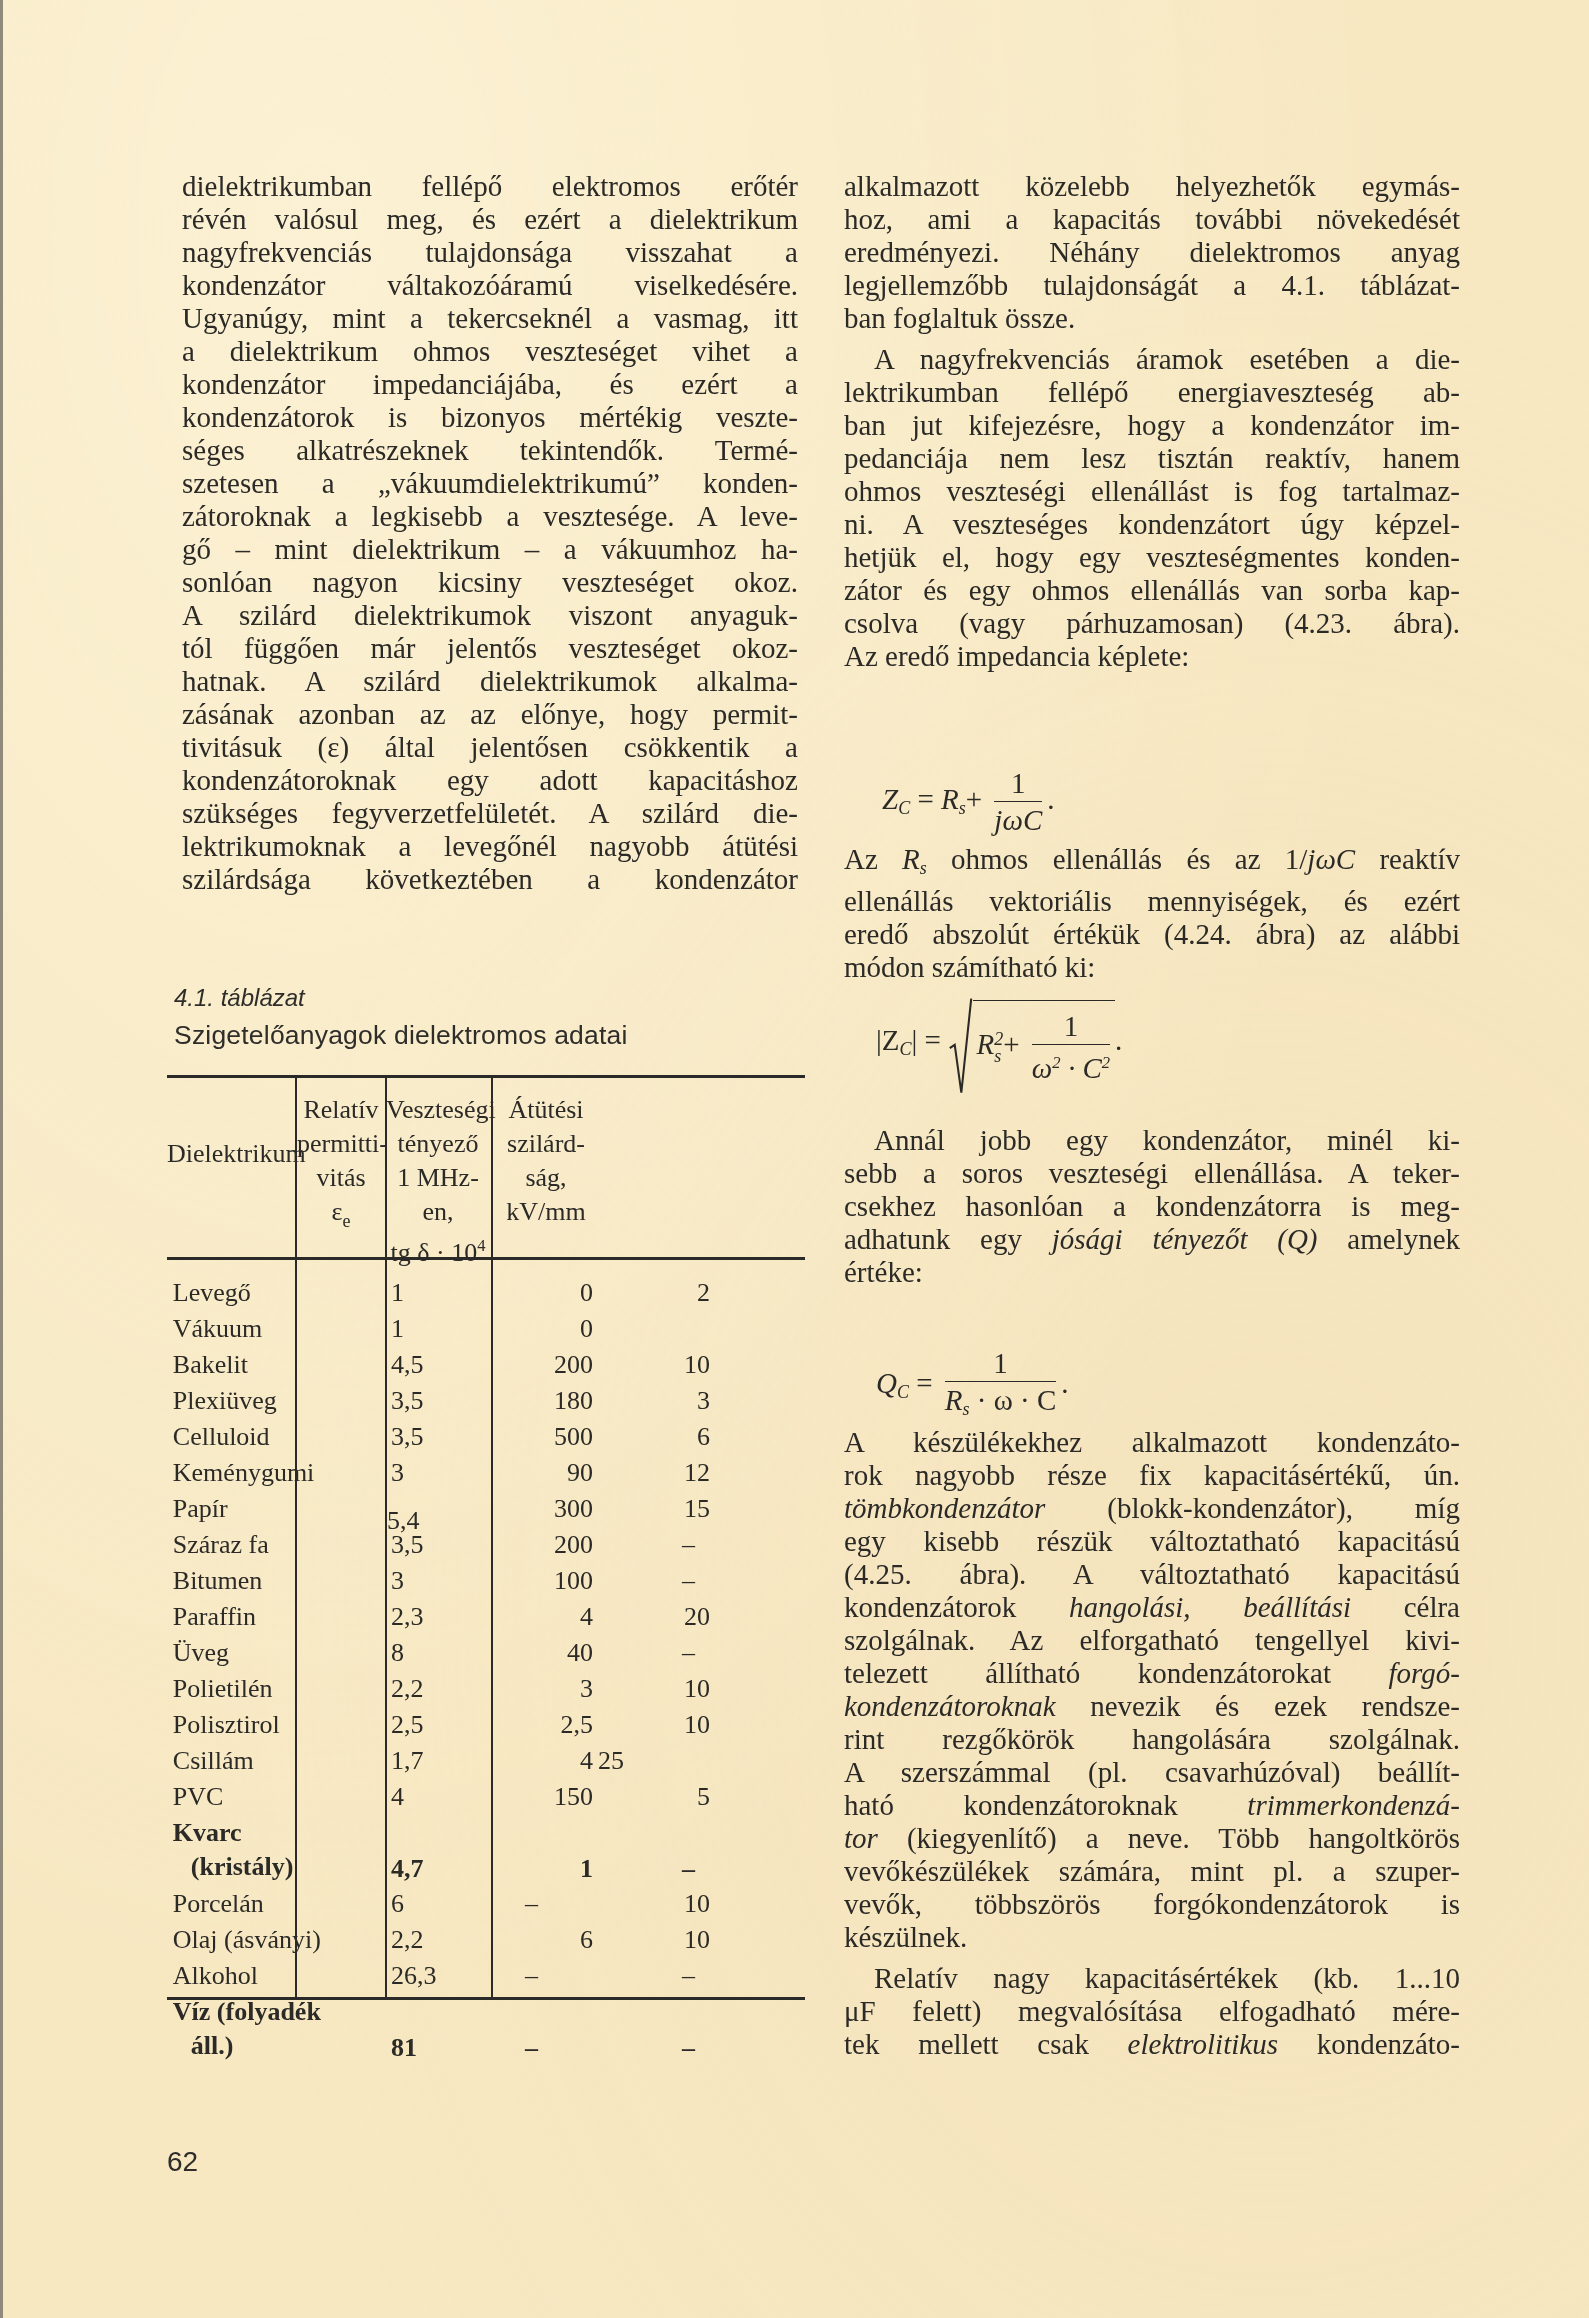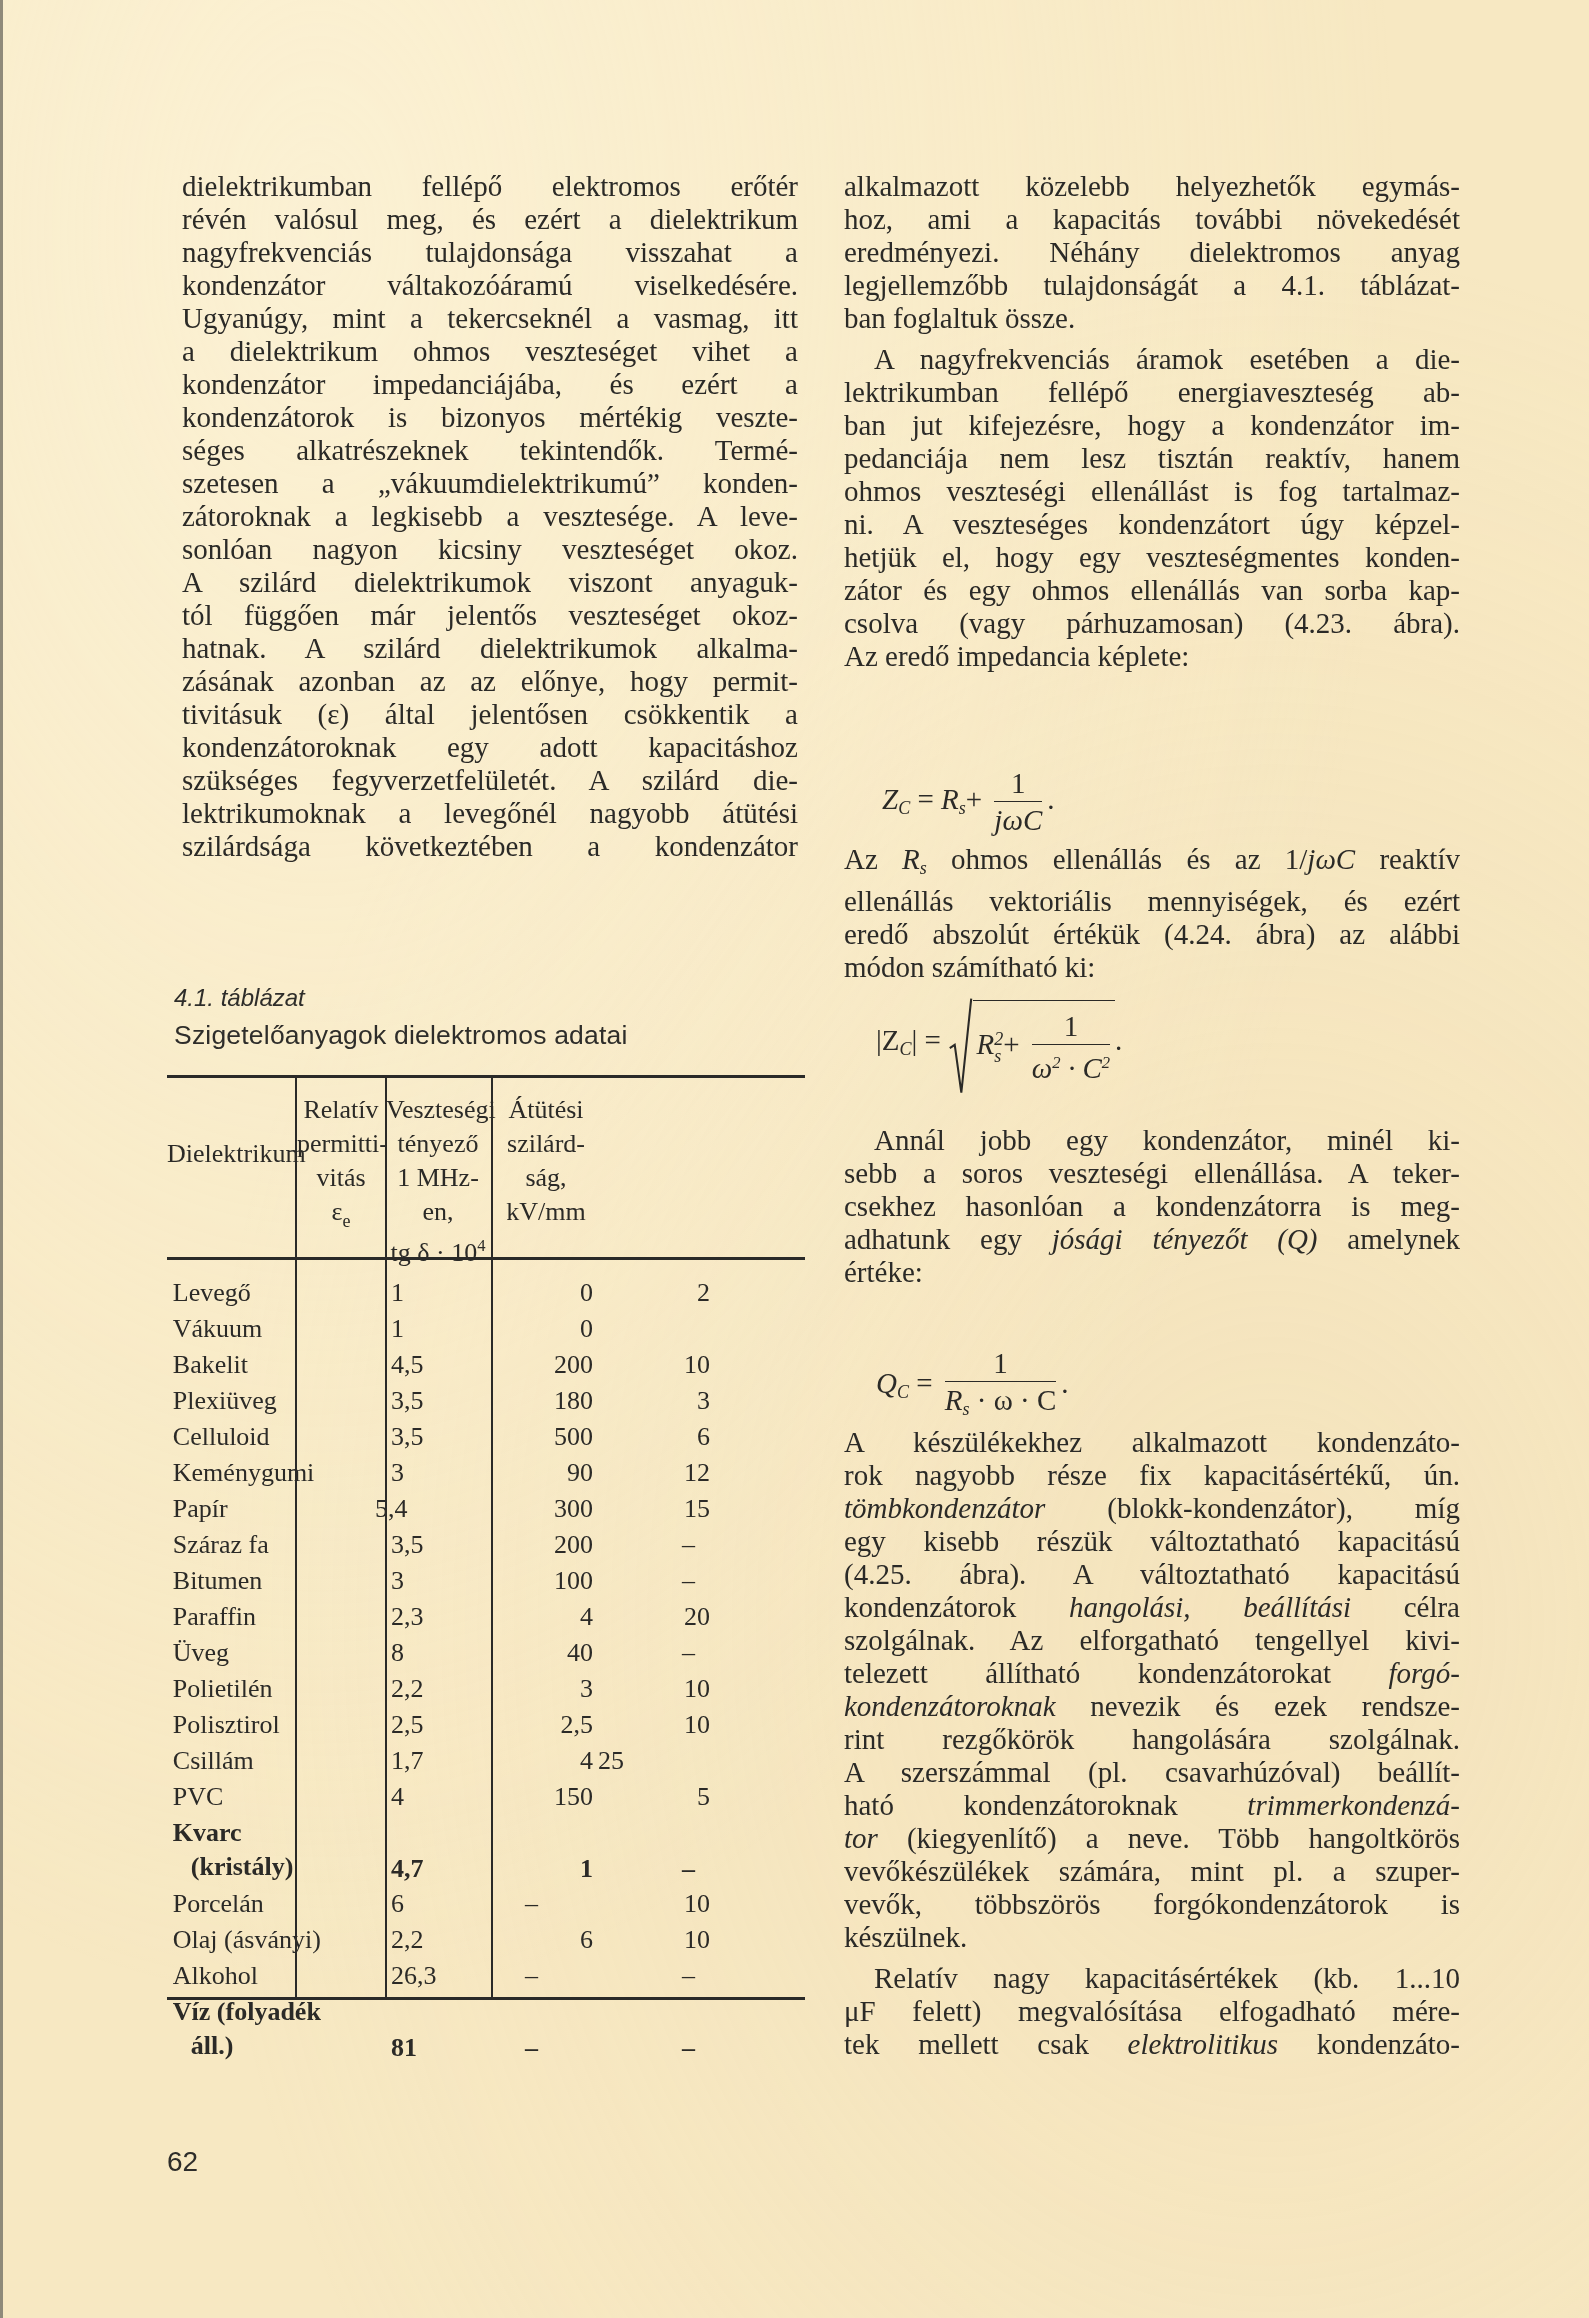--- a/index.html
+++ b/index.html
@@ -64,20 +64,21 @@
       <span class="nowrap-line">révén valósul meg, és ezért a dielektrikum</span>
       <span class="nowrap-line">nagyfrekvenciás tulajdonsága visszahat a</span>
       <span class="nowrap-line">kondenzátor váltakozóáramú viselkedésére.</span>
       <span class="nowrap-line">Ugyanúgy, mint a tekercseknél a vasmag, itt</span>
       <span class="nowrap-line">a dielektrikum ohmos veszteséget vihet a</span>
       <span class="nowrap-line">kondenzátor impedanciájába, és ezért a</span>
       <span class="nowrap-line">kondenzátorok is bizonyos mértékig veszte-</span>
       <span class="nowrap-line">séges alkatrészeknek tekintendők. Termé-</span>
       <span class="nowrap-line">szetesen a „vákuumdielektrikumú” konden-</span>
       <span class="nowrap-line">zátoroknak a legkisebb a vesztesége. A leve-</span>
+      <span class="nowrap-line">gő – mint dielektrikum – a vákuumhoz ha-</span>
       <span class="nowrap-line">sonlóan nagyon kicsiny veszteséget okoz.</span>
       <span class="nowrap-line">A szilárd dielektrikumok viszont anyaguk-</span>
       <span class="nowrap-line">tól függően már jelentős veszteséget okoz-</span>
       <span class="nowrap-line">hatnak. A szilárd dielektrikumok alkalma-</span>
       <span class="nowrap-line">zásának azonban az az előnye, hogy permit-</span>
       <span class="nowrap-line">tivitásuk (ε) által jelentősen csökkentik a</span>
       <span class="nowrap-line">kondenzátoroknak egy adott kapacitáshoz</span>
       <span class="nowrap-line">szükséges fegyverzetfelületét. A szilárd die-</span>
       <span class="nowrap-line">lektrikumoknak a levegőnél nagyobb átütési</span>
       <span class="nowrap-line">szilárdsága következtében a kondenzátor</span>
@@ -149,21 +150,21 @@
         <div class="td td-val" style="left: 431px; width: 112px; text-align: right;">6</div>
       </div>
       <div class="tr">
         <div class="td td-name"><span>Keménygumi</span></div>
         <div class="td td-val td-eps" style="left: 224px;">3</div>
         <div class="td td-val" style="left: 327px; width: 99px; text-align: right;">90</div>
         <div class="td td-val" style="left: 431px; width: 112px; text-align: right;">12</div>
       </div>
       <div class="tr">
         <div class="td td-name"><span>Papír</span></div>
-        <div class="td td-val td-eps" style="left: 208px;">5,4</div>
+        <div class="td td-val td-eps" style="left: 220px; margin-top: 12px;">5,4</div>
         <div class="td td-val" style="left: 327px; width: 99px; text-align: right;">300</div>
         <div class="td td-val" style="left: 431px; width: 112px; text-align: right;">15</div>
       </div>
       <div class="tr">
         <div class="td td-name"><span>Száraz fa</span></div>
         <div class="td td-val td-eps" style="left: 224px;">3,5</div>
         <div class="td td-val" style="left: 327px; width: 99px; text-align: right;">200</div>
         <div class="td td-val" style="left: 509px; width: 25px; text-align: center;">–</div>
       </div>
       <div class="tr">

